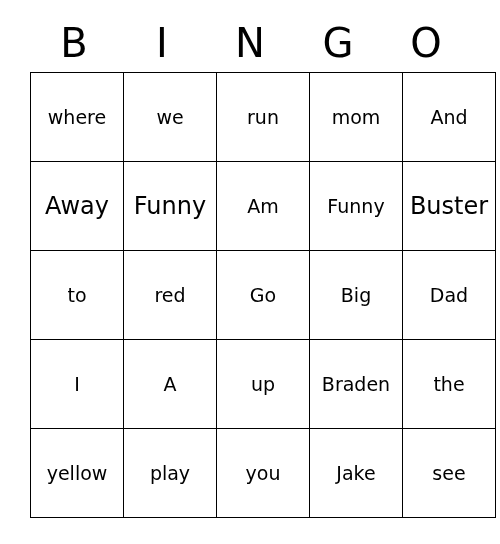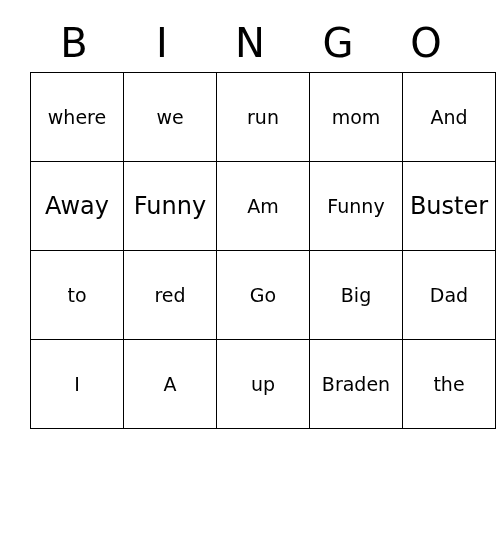--- a/index.html
+++ b/index.html
@@ -139,15 +139,32 @@
       <td>
             <span class="cell-text">up</span>
           </td>
       <td>
             <span class="cell-text small">Braden</span>
           </td>
       <td>
             <span class="cell-text">the</span>
           </td>
     </tr>
+    <tr>
+      <td>
+            <span class="cell-text small">yellow</span>
+          </td>
+      <td>
+            <span class="cell-text">play</span>
+          </td>
+      <td>
+            <span class="cell-text">you</span>
+          </td>
+      <td>
+            <span class="cell-text">Jake</span>
+          </td>
+      <td>
+            <span class="cell-text">see</span>
+          </td>
+    </tr>
   </tbody>
     </table>
 </div>
 
 </body></html>

